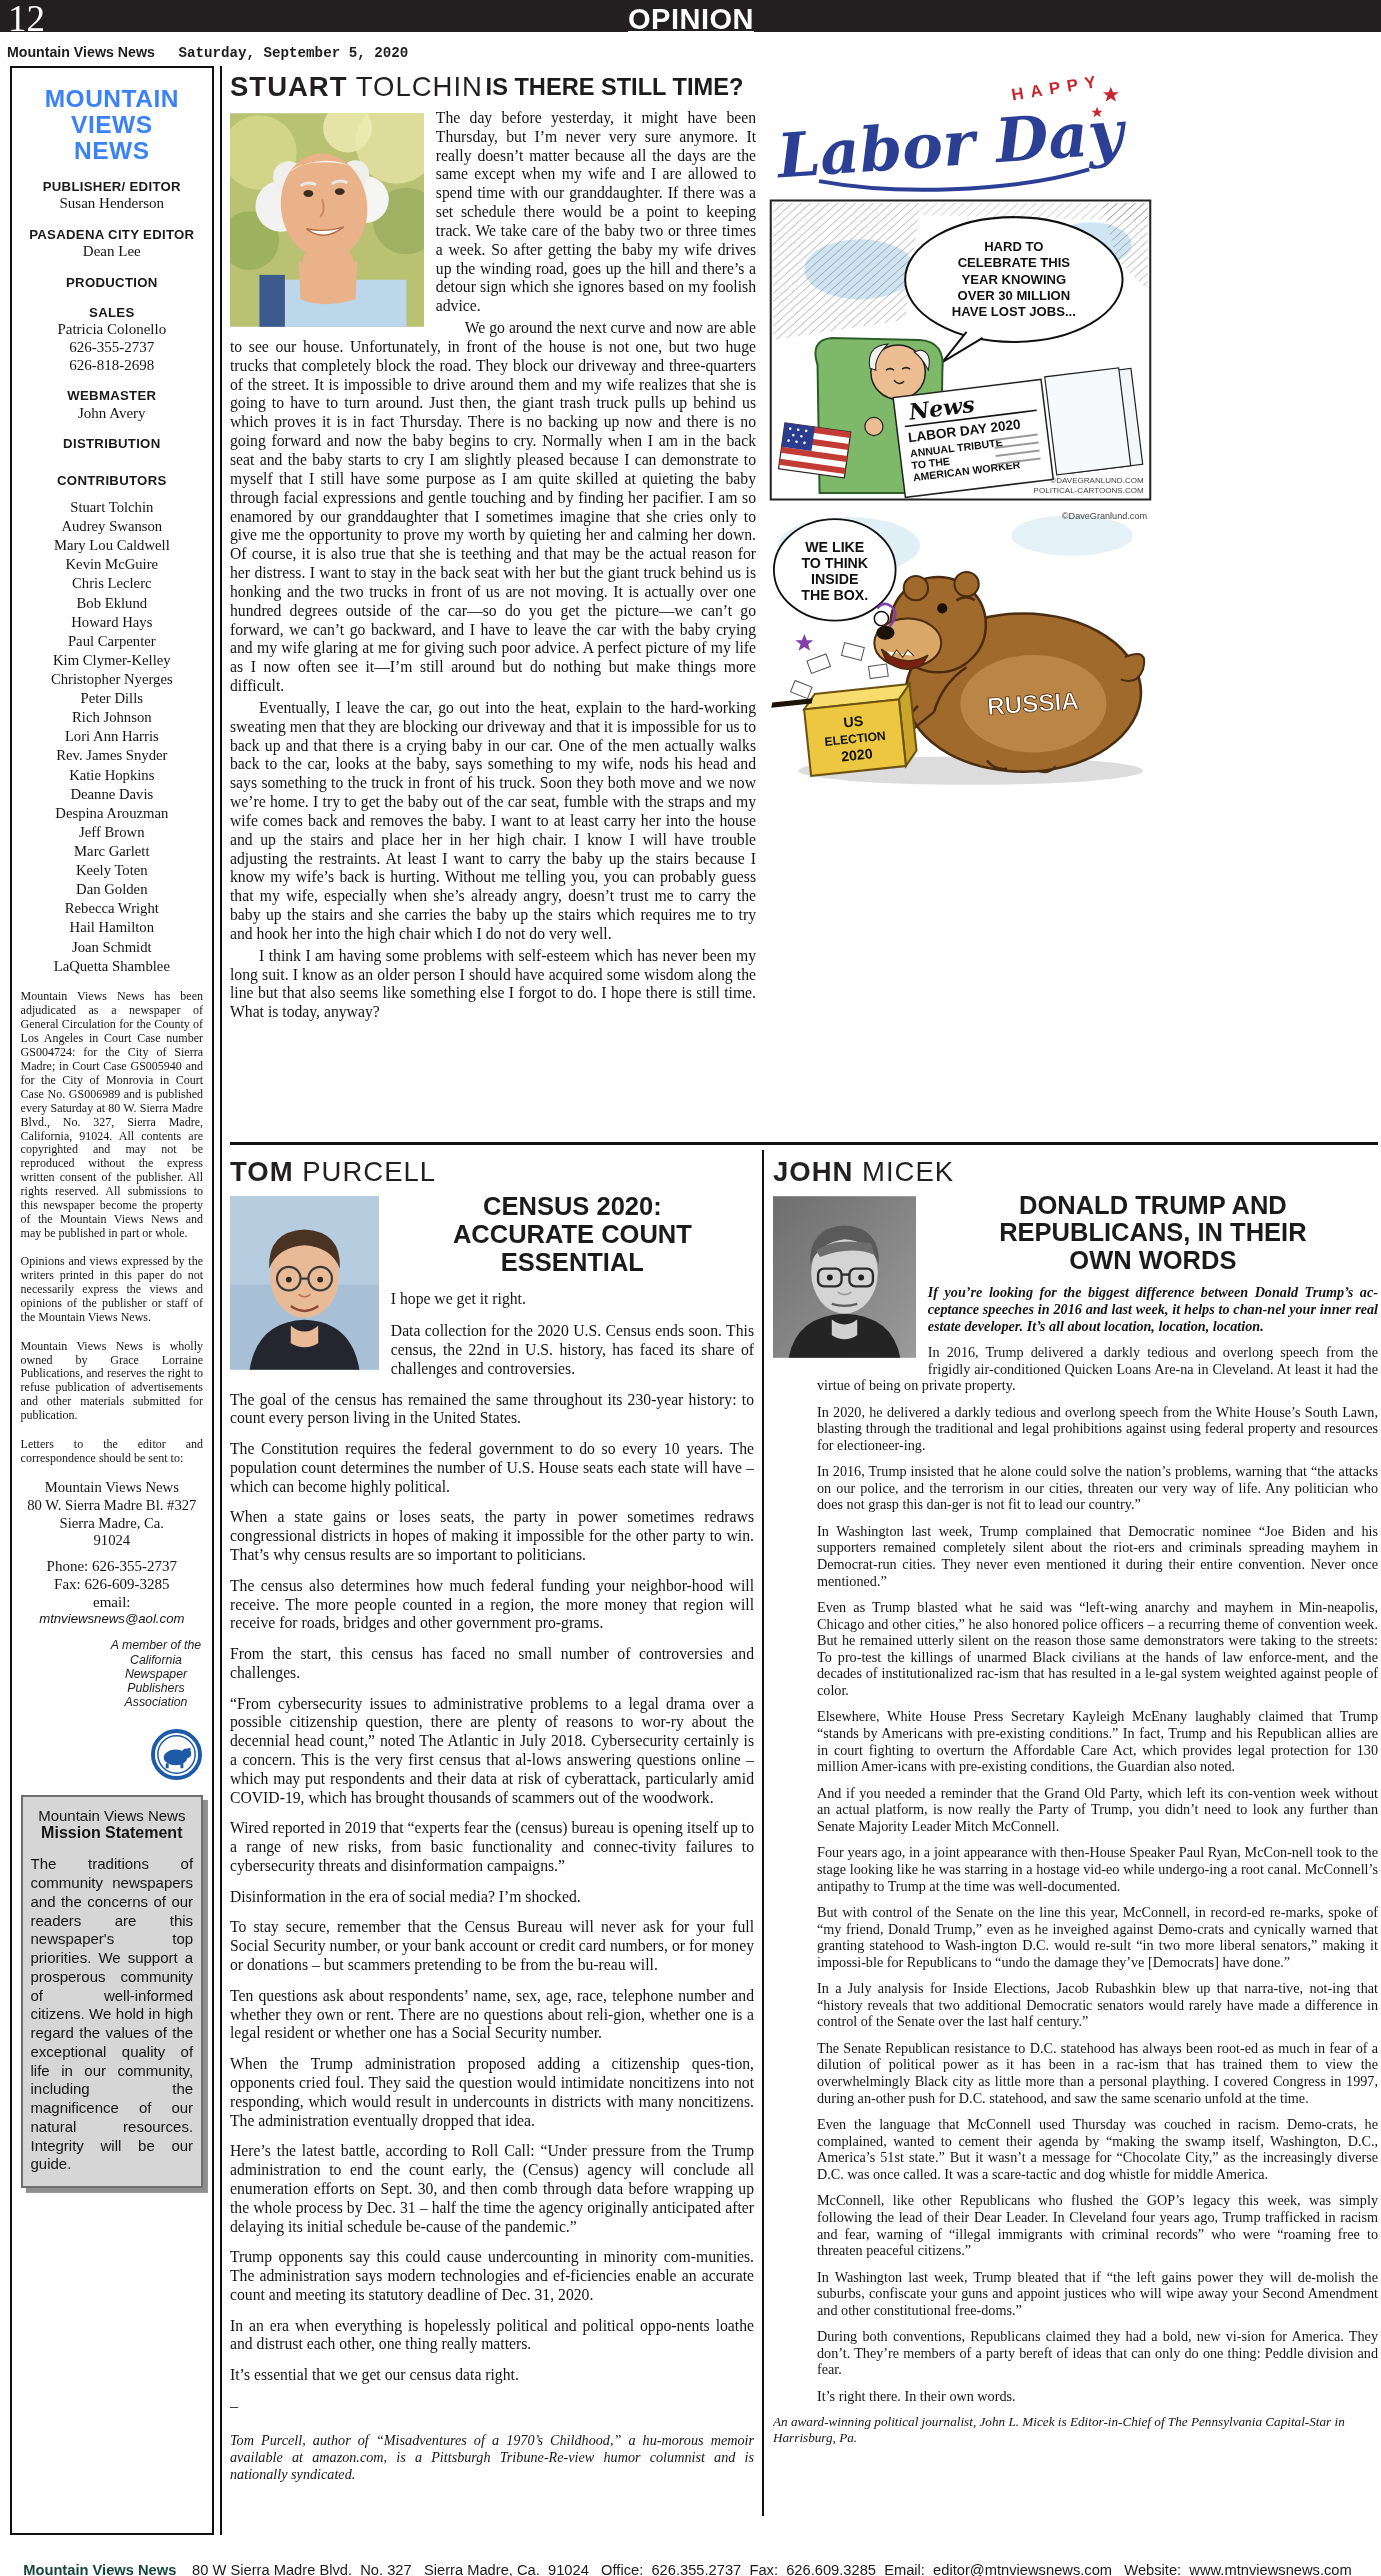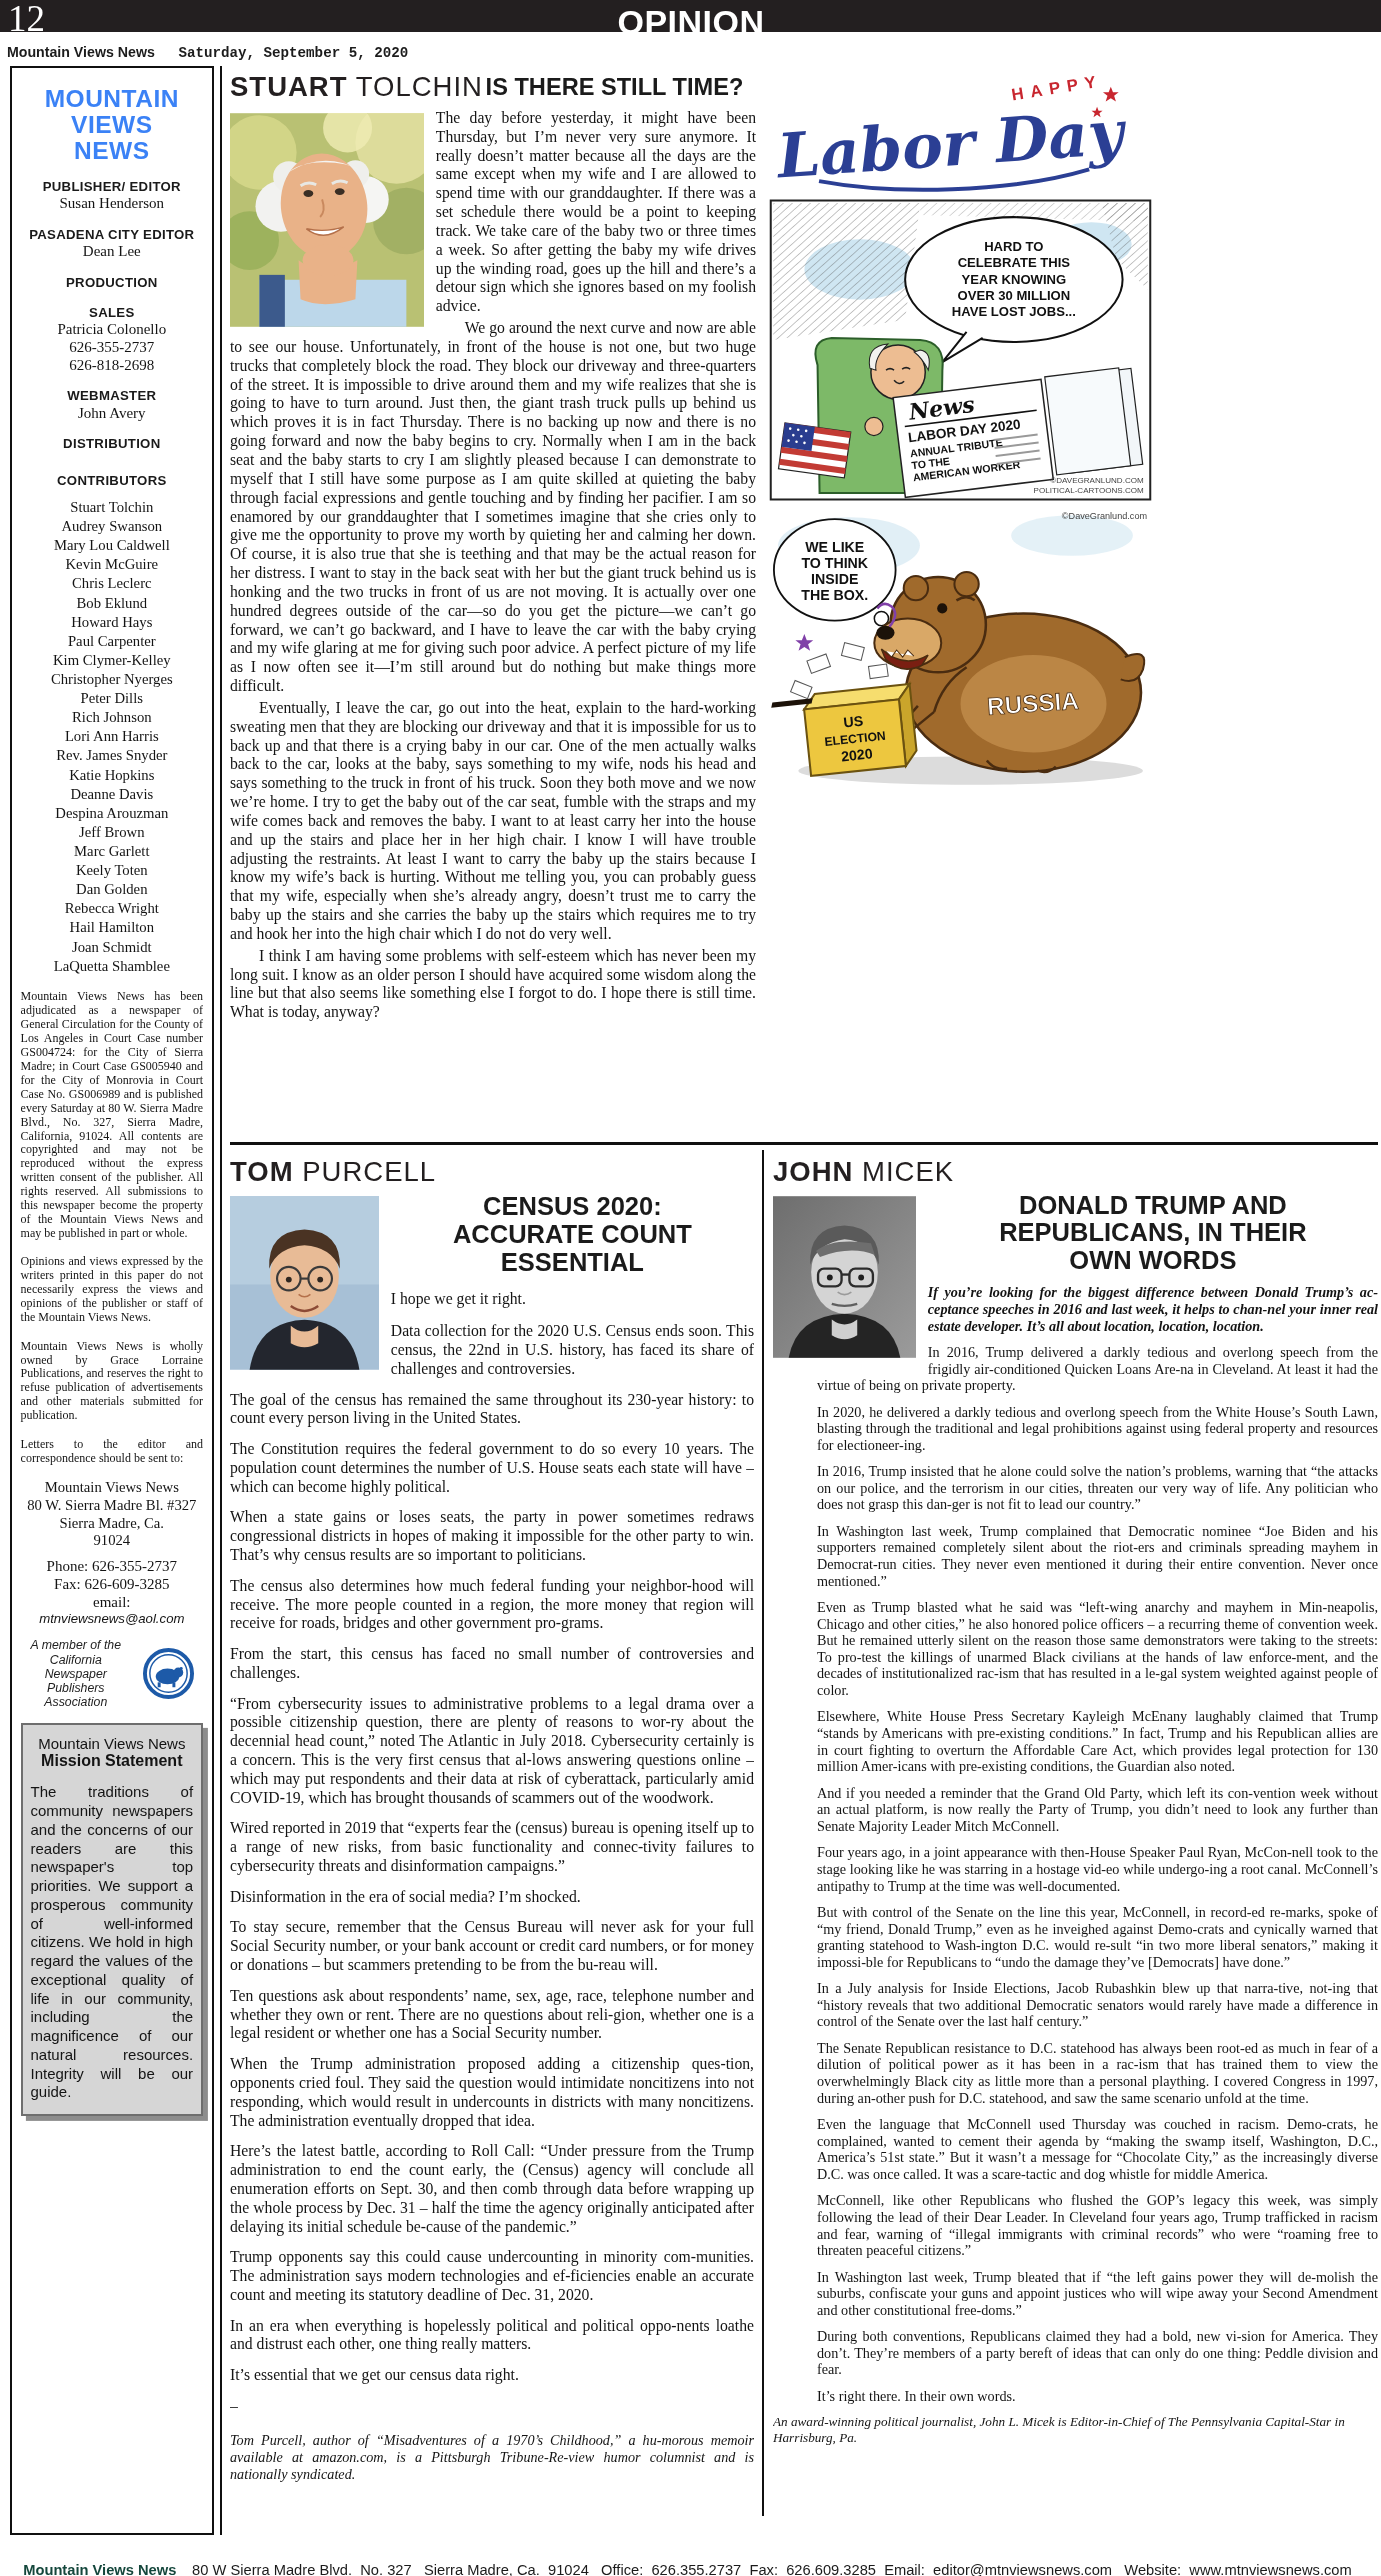--- a/index.html
+++ b/index.html
@@ -2,38 +2,38 @@
 <html><head>
 <meta charset="utf-8">
 <style>
   * { margin:0; padding:0; box-sizing:border-box; }
   html,body { background:#fff; }
   body { width:1382px; height:2576px; position:relative; font-family:"Liberation Serif", serif; color:#141414; overflow:hidden; }
 
   
   .topbar { position:absolute; left:0; top:0; width:1382px; height:32px; background:#231f20; color:#fff; }
   .pagenum { position:absolute; left:7.9px; top:-2.9px; font-family:"Liberation Serif",serif; font-size:37px; font-weight:400; }
-  .section-title { position:absolute; left:0; right:0; top:2.9px; text-align:center; font-family:"Liberation Sans",sans-serif; font-weight:700; font-size:34px; letter-spacing:0.5px;text-decoration:underline; }
+  .section-title { position:absolute; left:0; right:0; top:2.9px; text-align:center; font-family:"Liberation Sans",sans-serif; font-weight:700; font-size:29px; letter-spacing:0.5px;text-decoration:underline; }
   .dateline { position:absolute; left:6.9px; top:44px; font-family:"Liberation Sans",sans-serif; font-weight:700; font-size:14.2px; color:#1c1c1c; }
   .dateline .dl-date { margin-left:19.6px;font-family:Liberation Mono, monospace; }
 
   
   .sidebar { position:absolute; left:9.8px; top:66px; width:204px; height:2469px; border:2.9px solid #101010; padding:17.7px 8.8px 5.9px; text-align:center; overflow:hidden; }
   .mast { font-family:"Liberation Sans",sans-serif; font-weight:700; font-size:24.5px; line-height:1.07; letter-spacing:0.5px; color:#3b82f6; }
   .staff-group { margin-top:14.7px; }
   .role { font-family:"Liberation Sans",sans-serif; font-weight:700; font-size:13.2px; line-height:1.15; letter-spacing:0.3px; color:#1a1a1a; }
   .sname { font-size:15px; line-height:1.2; }
   .contrib-label { margin-top:21.6px; }
   .contrib { margin-top:9.8px; }
   .contrib div { font-size:14.7px; line-height:1.3; }
   .legal { margin-top:14.7px; font-size:12px; line-height:1.16; text-align:justify; }
   .addr { margin-top:13.7px; font-size:14.7px; line-height:1.2; }
   .phoneblk { margin-top:7px; font-size:15px; line-height:1.2; }
   .phoneblk .em { font-style:italic; font-family:"Liberation Sans",sans-serif; font-size:13.2px; }
-  .cnpa { margin-top:11.8px; display:flex; align-items:center; justify-content:center; gap:19px; }
+  .cnpa { margin-top:11.8px; display:flex; align-items:flex-end; justify-content:center; gap:19px;flex-direction:column; }
   .cnpa-text { font-family:"Liberation Sans",sans-serif; font-style:italic; font-size:12.3px; line-height:1.15; width:94px; color:#222; }
   .mission { margin-top:13.7px; background:#d6d6d6; border:2px solid #6e6e6e; box-shadow:4.9px 4.9px 0 #8d8d8d; padding:9.8px 7.9px 11.8px; font-family:"Liberation Sans",sans-serif; text-align:left; }
   .mission .m1 { text-align:center; font-size:15px; }
   .mission .m2 { text-align:center; font-weight:700; font-size:16px; margin-bottom:13.7px; }
   .mission p { font-size:15px; line-height:1.25; text-align:justify; }
 
   .vrule { position:absolute; background:#101010; }
   .vr1 { left:220px; top:66px; width:2px; height:2469px; }
   .vr2 { left:762px; top:1150px; width:2px; height:1366px; }
   .hrule { position:absolute; left:230px; top:1142px; width:1148px; height:2.9px; background:#101010; }

